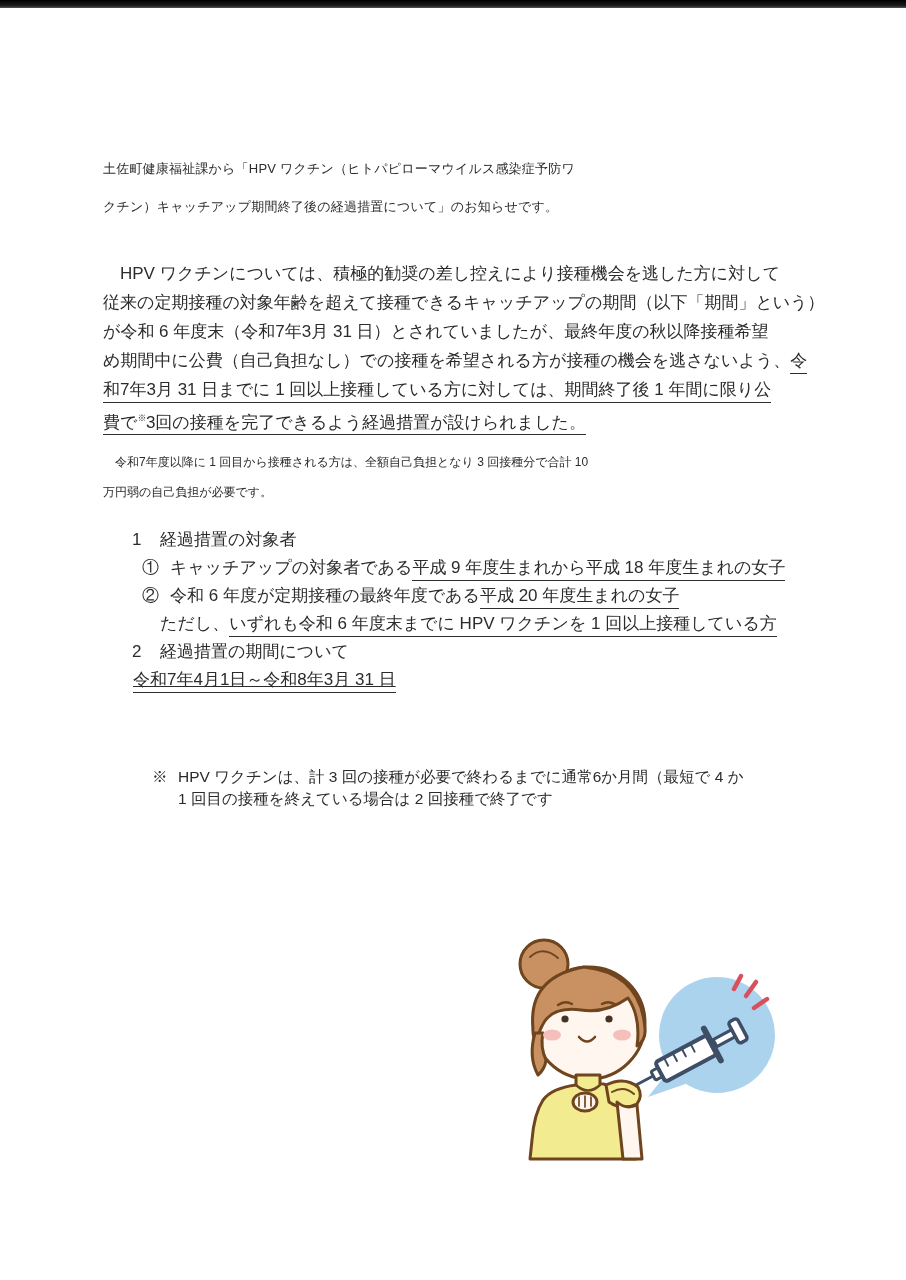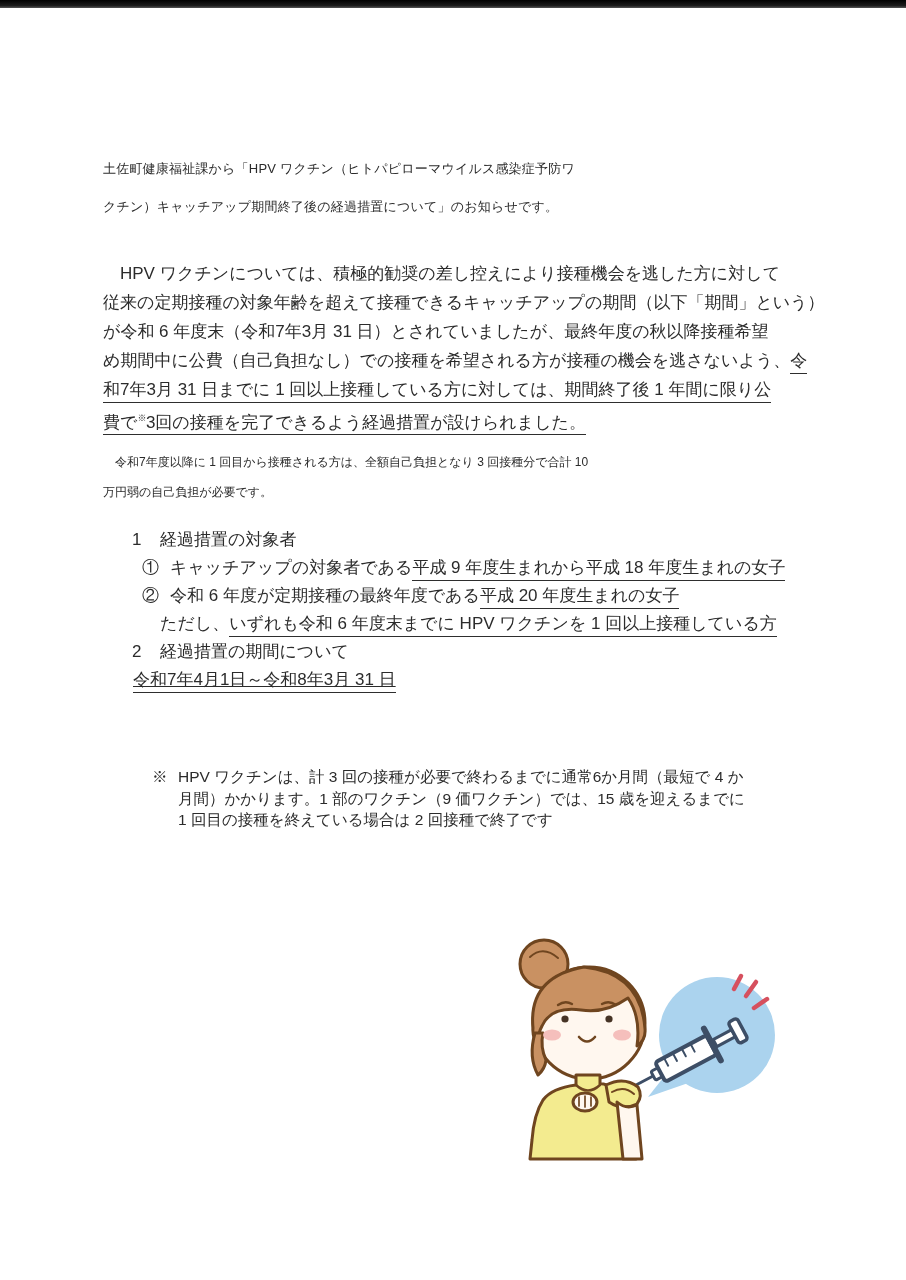--- a/index.html
+++ b/index.html
@@ -76,21 +76,20 @@
     </div>
     <div class="lrow lvl3">
       <div class="tline"><span class="u"><span>令和7年4月1日～令和8年3月 31 日</span></span></div>
     </div>
   </div>
 
 <div id="footnote">
   <span class="fmark">※</span>
   <div id="fnlines">
       <div class="tline"><span><span>HPV ワクチンは、計 3 回の接種が必要で終わるまでに通常6か月間（最短で 4 か</span></span></div>
-      <div class="tline"><span><span>月間）かかります。1 部のワクチン（9 価ワクチン）では、15 歳を迎えるまでに</span></span></div>
       <div class="tline"><span><span>1 回目の接種を終えている場合は 2 回接種で終了です</span></span></div>
     </div>
 </div>
 
 <svg id="illus" width="314" height="234" viewBox="0 0 314 234">
 
   <g>
     <path d="M 190 126 L 160 164 L 206 148 Z" fill="#abd3ee"></path>
     <circle cx="229" cy="102" r="58" fill="#abd3ee"></circle>
   </g>

